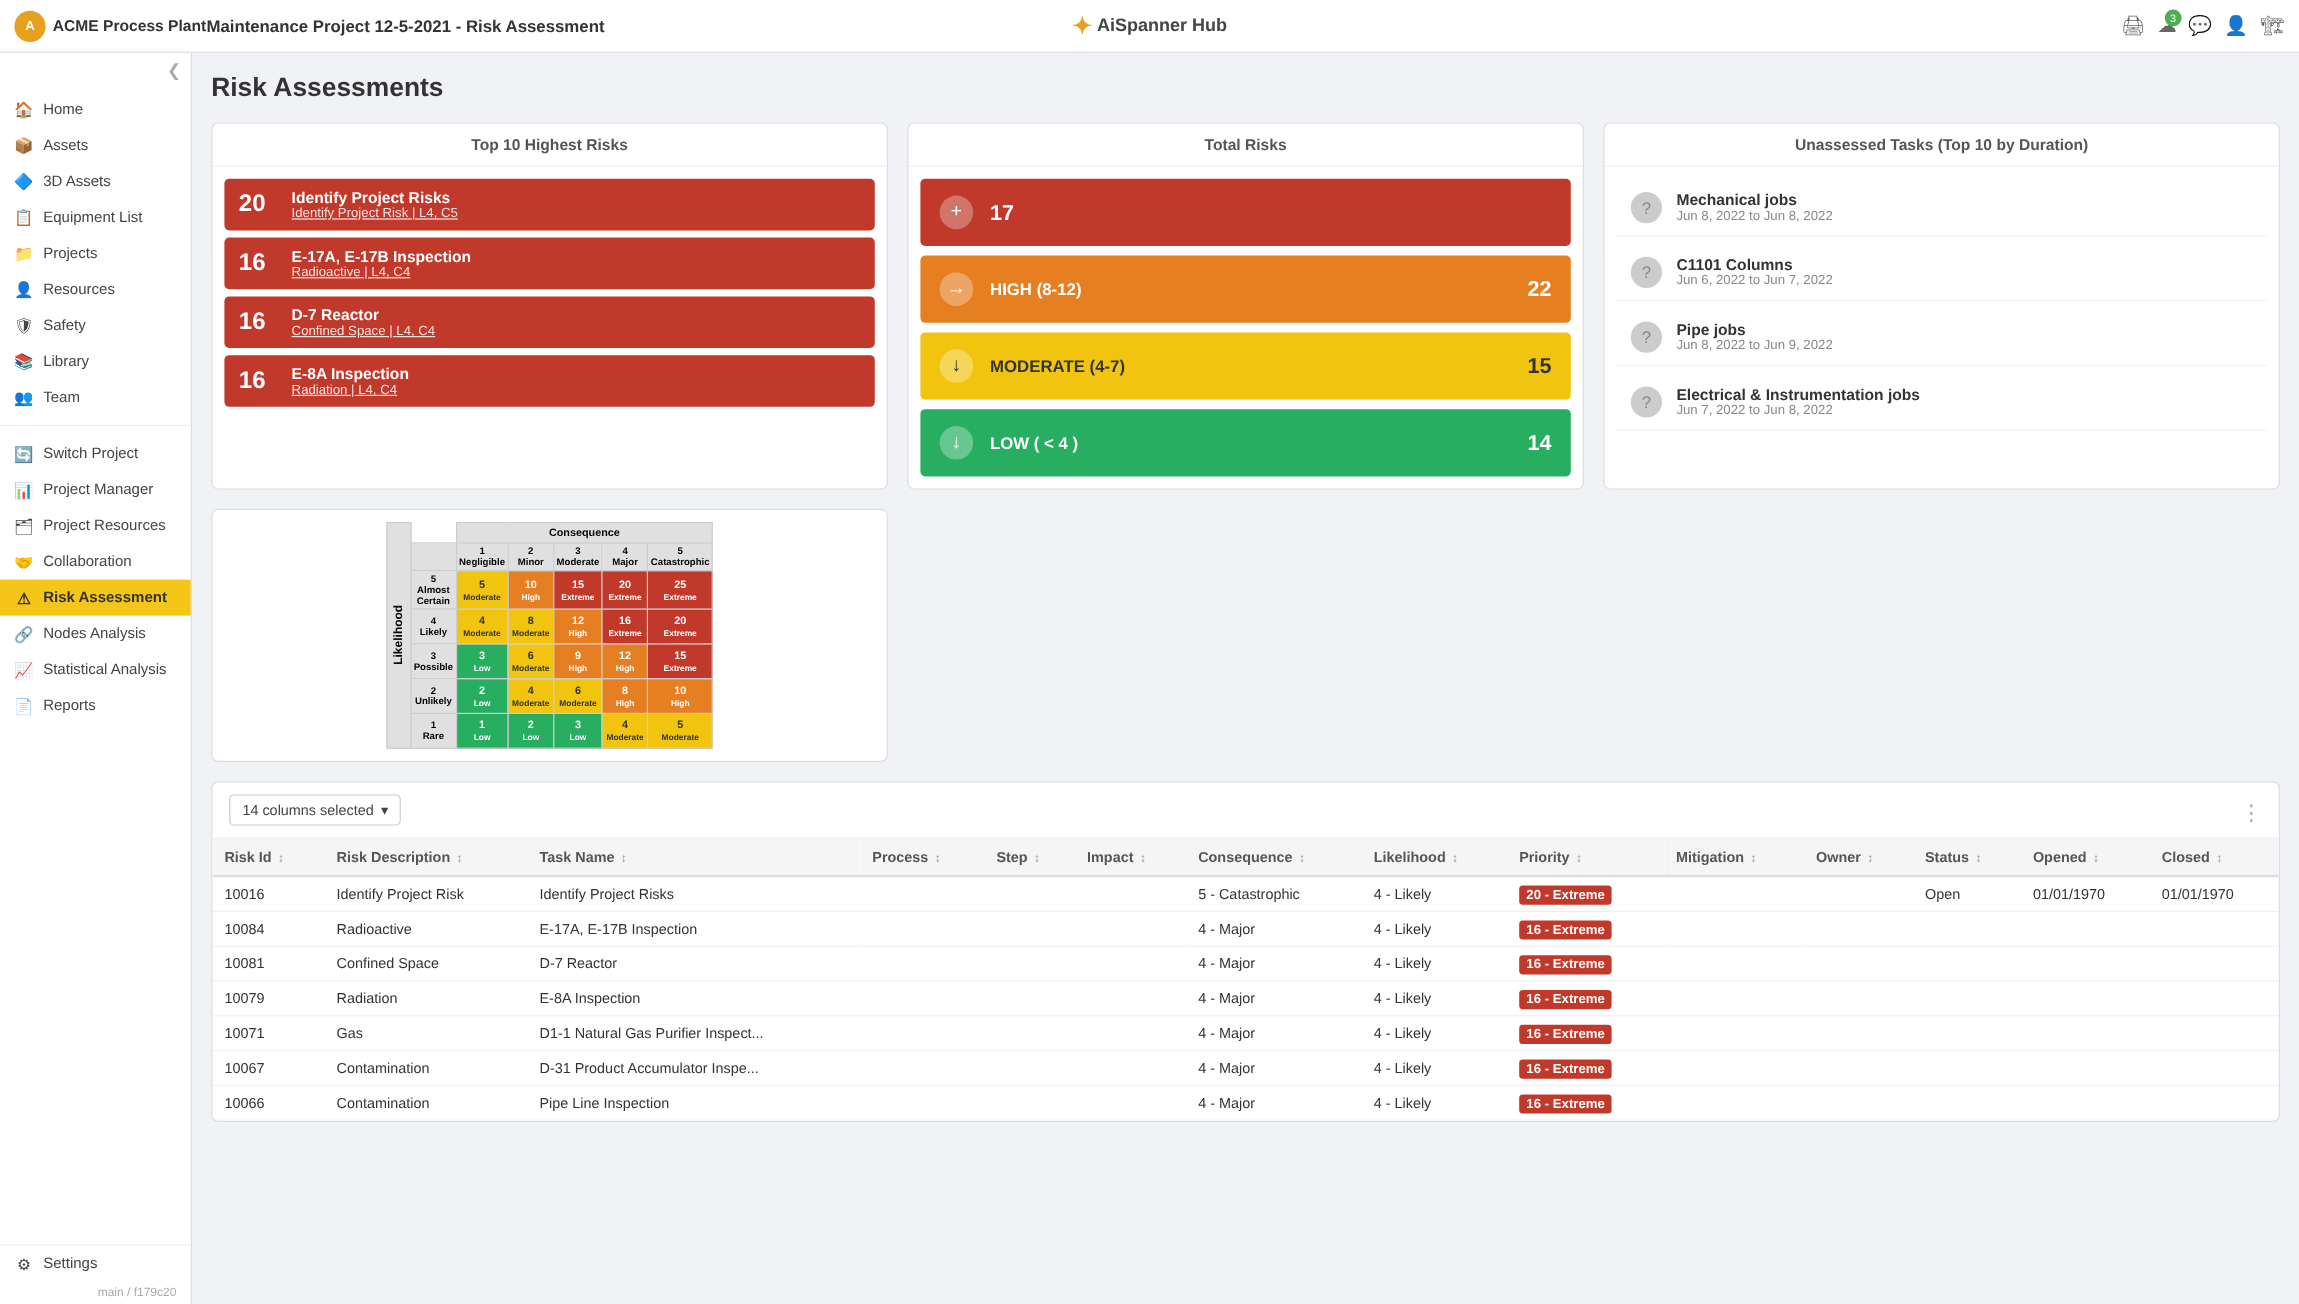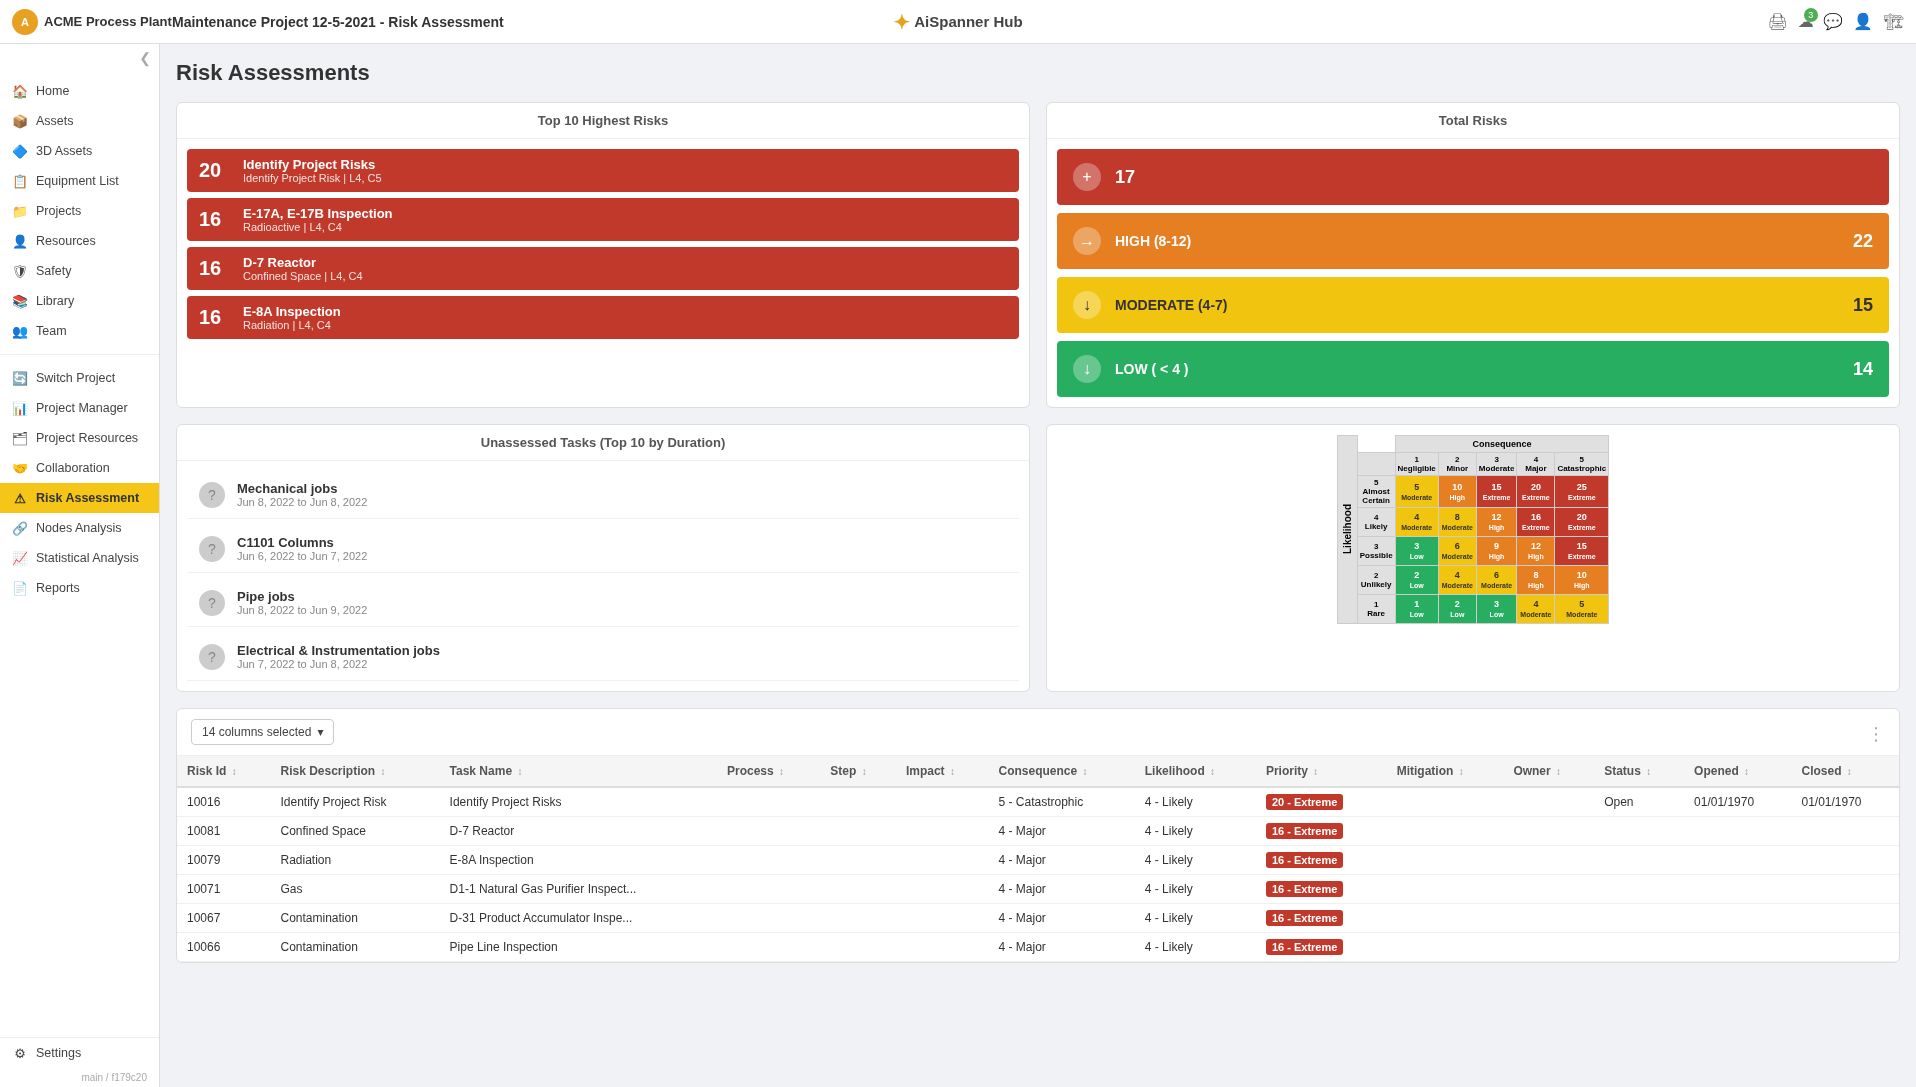--- a/index.html
+++ b/index.html
@@ -26,32 +26,32 @@
     .sidebar-divider { height: 1px; background: #eee; margin: 4px 0; }
     .sidebar-collapse-btn { display: flex; justify-content: flex-end; padding: 6px 8px; }
     .sidebar-collapse-btn span { cursor: pointer; font-size: 14px; color: #aaa; }
     .sidebar-bottom { margin-top: auto; border-top: 1px solid #eee; }
 
     
     .content { flex: 1; overflow-y: auto; padding: 16px; }
     .page-title { font-size: 22px; font-weight: bold; color: #333; margin-bottom: 16px; }
 
     
-    .dashboard-grid { display: grid; grid-template-columns: 1fr 1fr; gap: 16px; margin-bottom: 16px; }
+    .dashboard-grid { display: grid; grid-template-columns: 1fr 1fr 1fr; gap: 16px; margin-bottom: 16px; }
 
     
     .card { background: #fff; border: 1px solid #ddd; border-radius: 6px; overflow: hidden; }
     .card-header { padding: 10px 14px; font-weight: bold; color: #555; font-size: 13px; text-align: center; border-bottom: 1px solid #eee; }
 
     
     .risk-list { padding: 10px; display: flex; flex-direction: column; gap: 6px; }
     .risk-item { background: #c0392b; color: #fff; border-radius: 4px; display: flex; align-items: center; padding: 8px 12px; gap: 14px; }
     .risk-score { font-size: 20px; font-weight: bold; min-width: 30px; }
     .risk-info .risk-name { font-weight: bold; font-size: 13px; }
-    .risk-info .risk-sub { font-size: 11px; opacity: 0.85; }
+    .risk-info .risk-sub { font-size: 11px; opacity: 0.85; text-decoration: underline; }
 
     
     .total-risks-list { padding: 10px; display: flex; flex-direction: column; gap: 8px; }
     .total-risk-item { border-radius: 4px; display: flex; align-items: center; padding: 14px 16px; gap: 14px; }
     .total-risk-item.extreme { background: #c0392b; color: #fff; }
     .total-risk-item.high { background: #e67e22; color: #fff; }
     .total-risk-item.moderate { background: #f1c40f; color: #333; }
     .total-risk-item.low { background: #27ae60; color: #fff; }
     .total-risk-icon { width: 28px; height: 28px; border-radius: 50%; background: rgba(255,255,255,0.3); display: flex; align-items: center; justify-content: center; font-size: 16px; flex-shrink: 0; }
     .total-risk-label { flex: 1; font-weight: bold; font-size: 14px; }
@@ -398,20 +398,36 @@
                 <td>5 - Catastrophic</td>
                 <td>4 - Likely</td>
                 <td><span class="priority-extreme">20 - Extreme</span></td>
                 <td></td>
                 <td></td>
                 <td>Open</td>
                 <td>01/01/1970</td>
                 <td>01/01/1970</td>
               </tr>
               <tr>
+                <td>10084</td>
+                <td>Radioactive</td>
+                <td>E-17A, E-17B Inspection</td>
+                <td></td>
+                <td></td>
+                <td></td>
+                <td>4 - Major</td>
+                <td>4 - Likely</td>
+                <td><span class="priority-extreme">16 - Extreme</span></td>
+                <td></td>
+                <td></td>
+                <td></td>
+                <td></td>
+                <td></td>
+              </tr>
+              <tr>
                 <td>10081</td>
                 <td>Confined Space</td>
                 <td>D-7 Reactor</td>
                 <td></td>
                 <td></td>
                 <td></td>
                 <td>4 - Major</td>
                 <td>4 - Likely</td>
                 <td><span class="priority-extreme">16 - Extreme</span></td>
                 <td></td>

